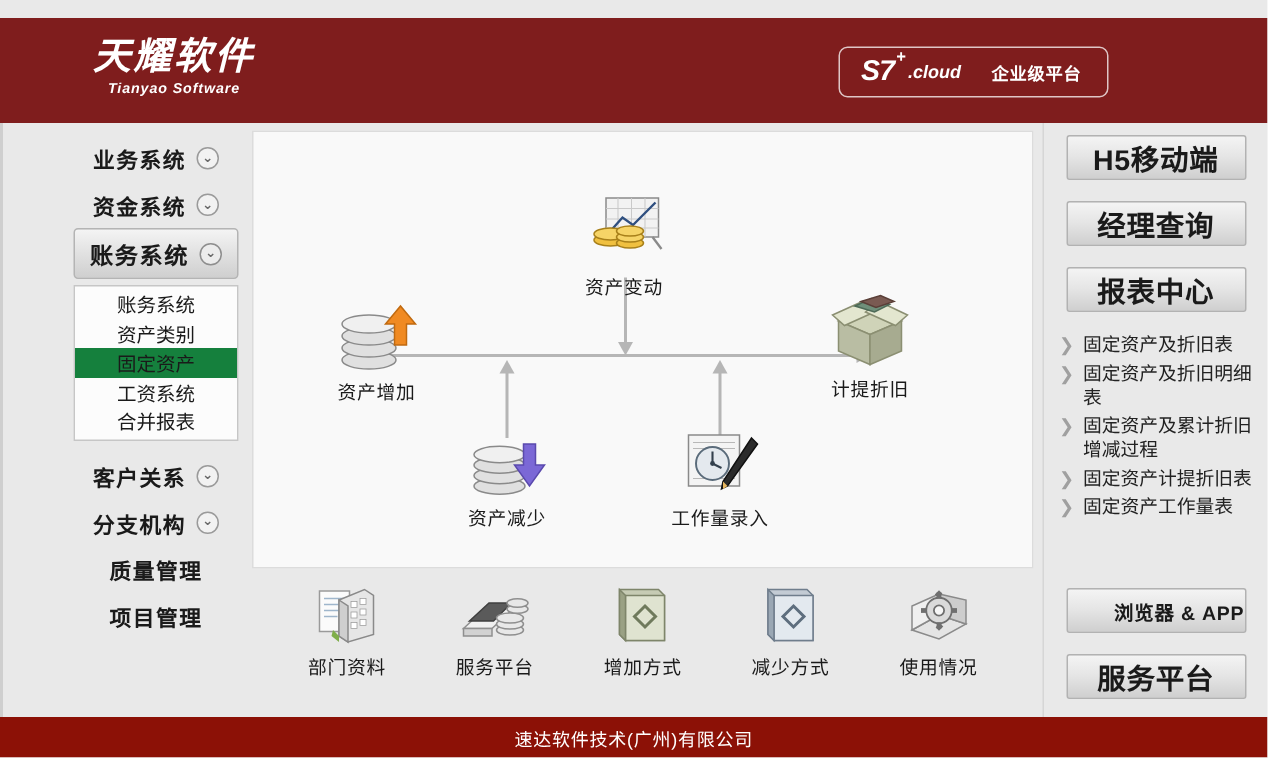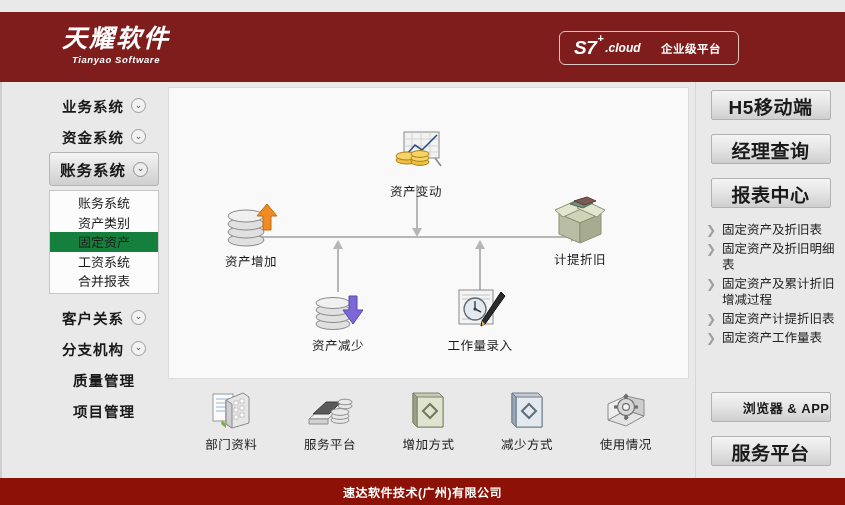--- a/index.html
+++ b/index.html
@@ -204,21 +204,21 @@
   }
   .rbtn-bottom { position: absolute; left: 10px; right: 10px; bottom: 12px; }
 
   
   .footer {
     flex: 0 0 27px; height: 27px;
     background: #8c1106;
     display: flex; align-items: center; justify-content: center;
   }
   .footer span {
-    color: #ffffff; font-size: 12px; font-weight: bold; letter-spacing: .5px;
+    color: #ffffff; font-size: 12px; font-weight: normal; letter-spacing: .5px;
   }
 </style>
 </head>
 <body>
 
 <div id="app">
 
   <div class="header">
     <div class="logo">
       <div class="logo-cn">天耀软件</div>

